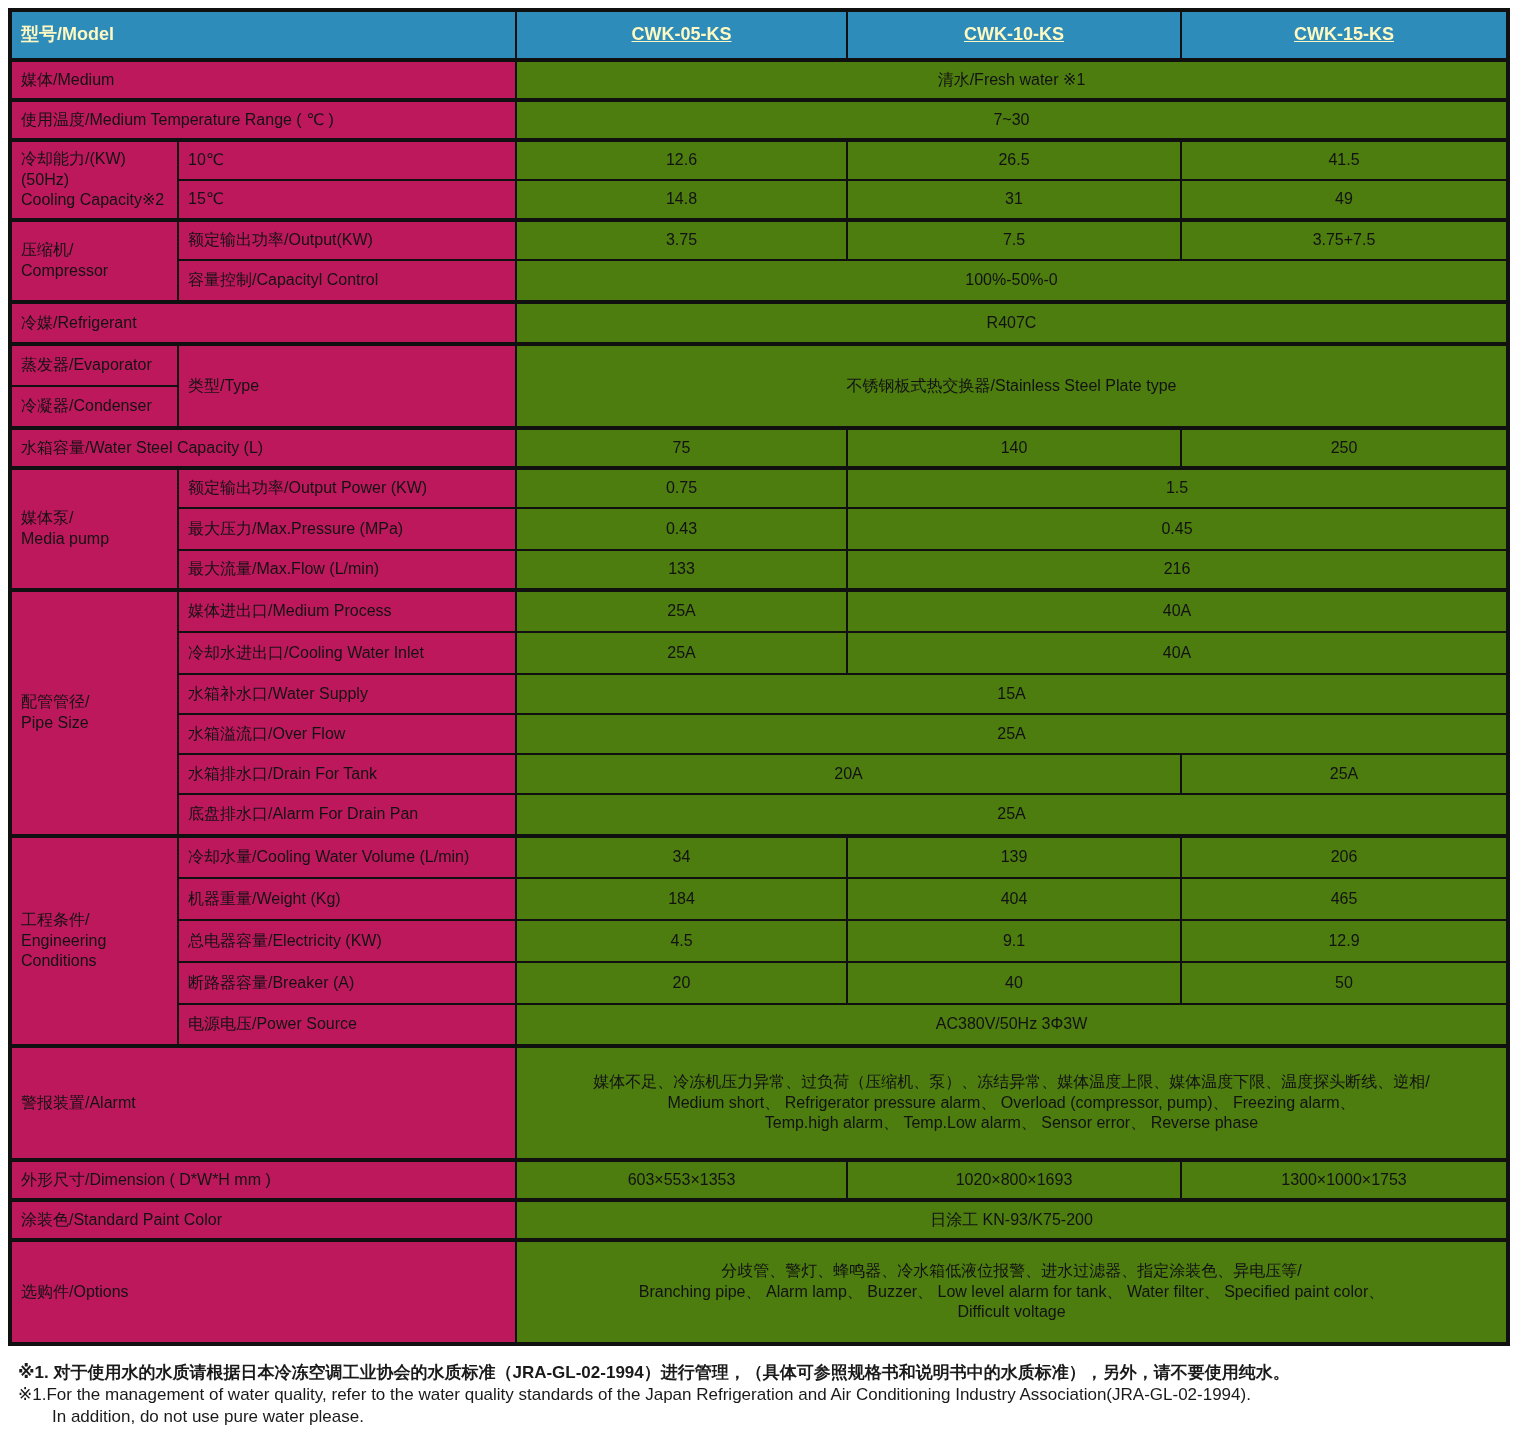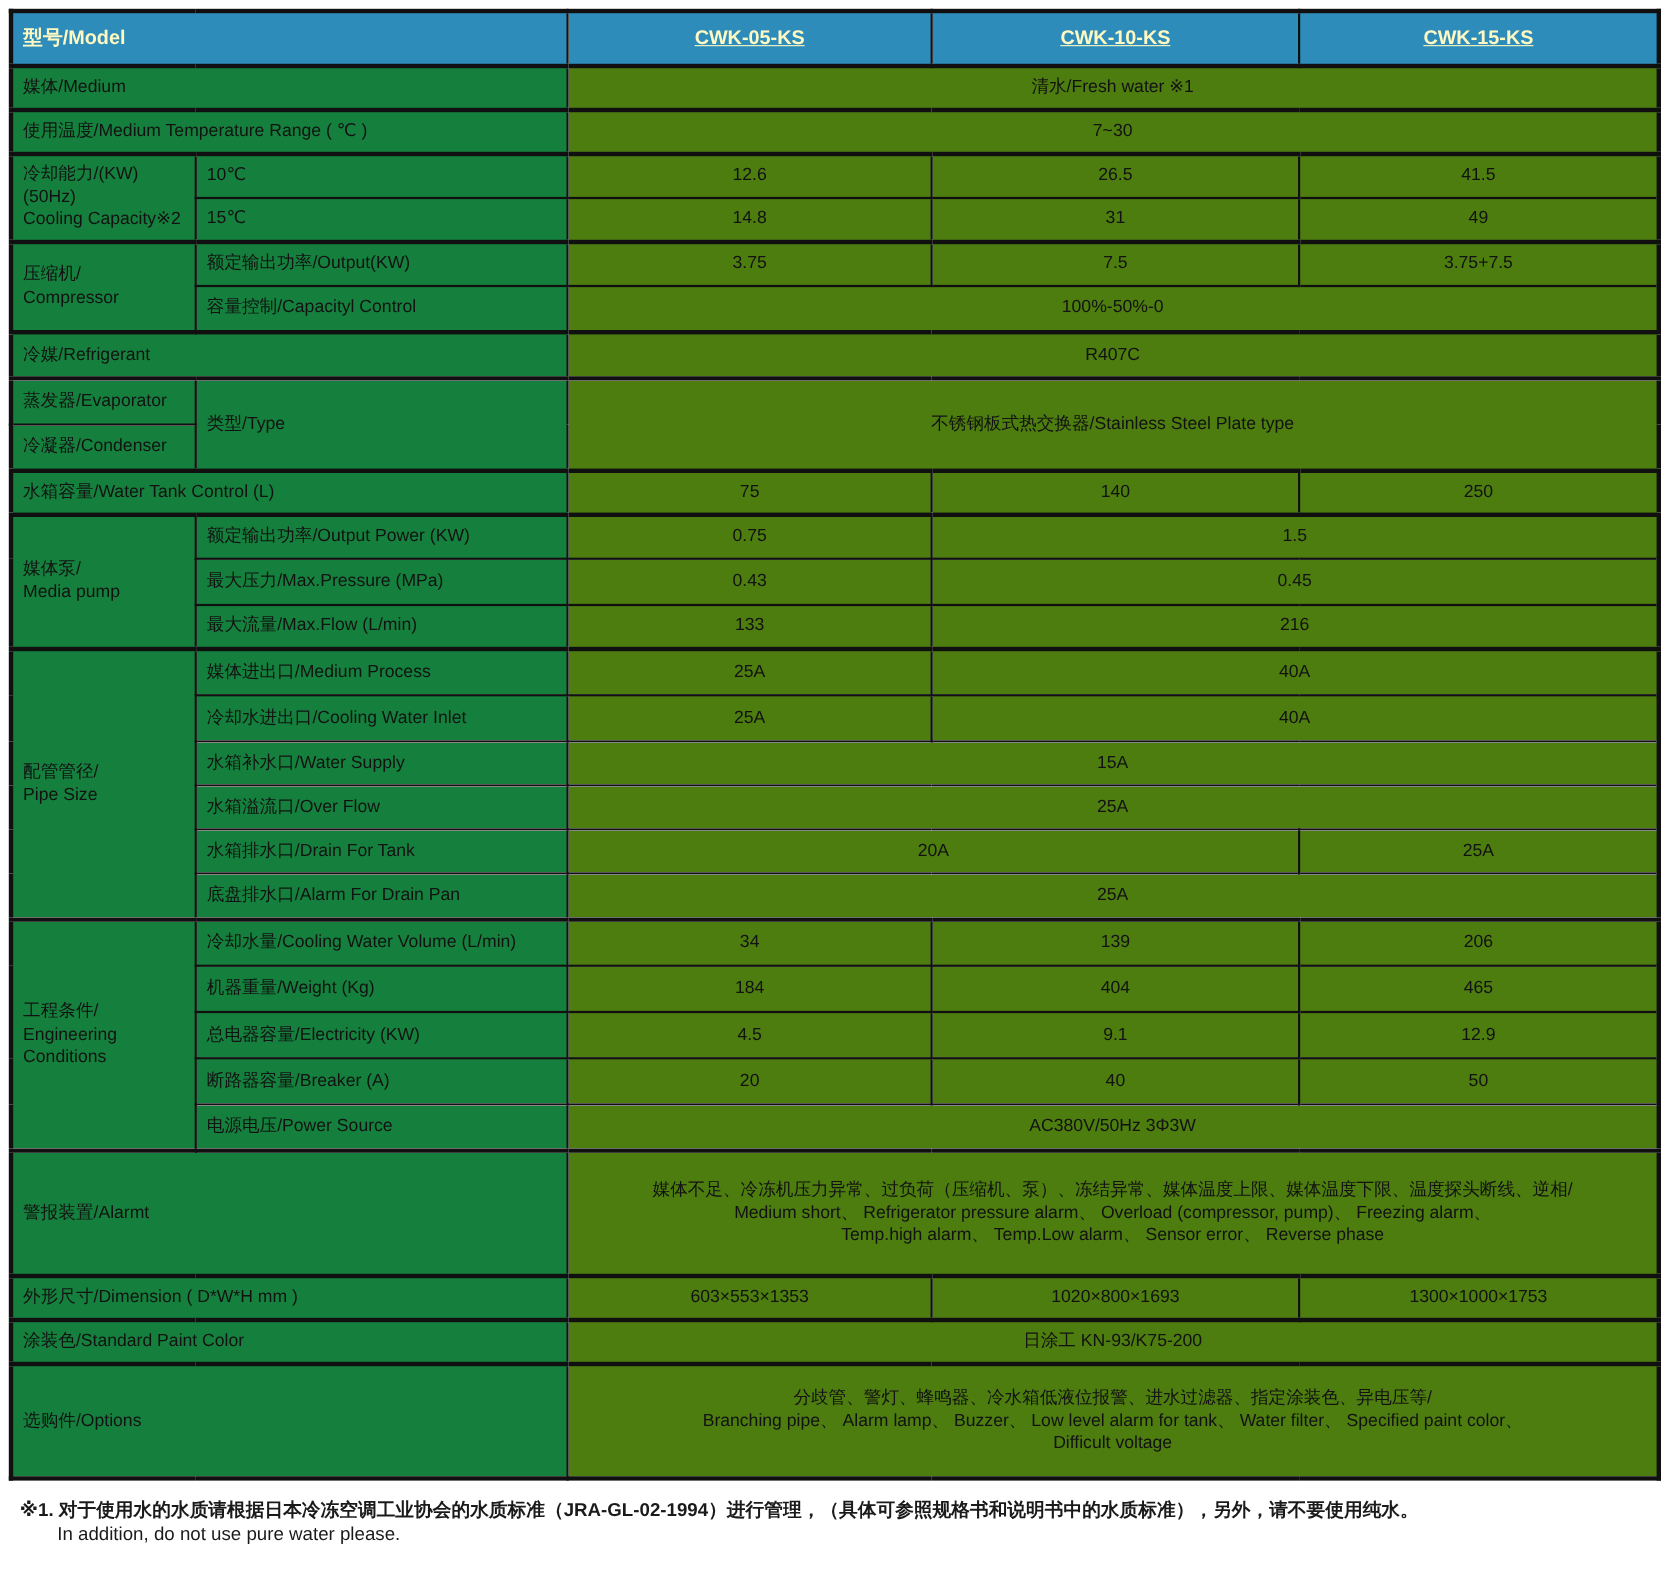--- a/index.html
+++ b/index.html
@@ -18,21 +18,21 @@
   }
   td {
     border: 2px solid #101010;
     font-size: 16px;
     padding: 2px 9px;
     vertical-align: middle;
     white-space: pre-line;
     line-height: 1.3;
     overflow: hidden;
   }
-  td.lbl { background: #15803d; text-align: left; }
+  td.lbl { background: #be185d; text-align: left; }
   td.val { background: #4d7c0f; text-align: center; }
   tr.head td {
     background: #2d8cb9;
     color: #fef9c3;
     font-weight: bold;
     font-size: 18px;
     height: 50px;
   }
   tr.head td.val { text-align: center; text-decoration: underline; }
   tr.sect td { border-top-width: 4px; }
@@ -117,21 +117,21 @@
     <tr class="sect r42">
       <td class="lbl">蒸发器/Evaporator</td>
       <td class="lbl" rowspan="2">类型/Type</td>
       <td class="val" colspan="3" rowspan="2">不锈钢板式热交换器/Stainless Steel Plate type</td>
     </tr>
     <tr class="r42">
       <td class="lbl">冷凝器/Condenser</td>
     </tr>
 
     <tr class="sect r40">
-      <td class="lbl" colspan="2">水箱容量/Water Tank Control (L)</td>
+      <td class="lbl" colspan="2">水箱容量/Water Steel Capacity (L)</td>
       <td class="val">75</td>
       <td class="val">140</td>
       <td class="val">250</td>
     </tr>
 
     <tr class="sect r40">
       <td class="lbl" rowspan="3">媒体泵/
 Media pump</td>
       <td class="lbl">额定输出功率/Output Power (KW)</td>
       <td class="val">0.75</td>
@@ -233,16 +233,17 @@
       <td class="lbl" colspan="2">选购件/Options</td>
       <td class="val" colspan="3">分歧管、警灯、蜂鸣器、冷水箱低液位报警、进水过滤器、指定涂装色、异电压等/
 Branching pipe、 Alarm lamp、 Buzzer、 Low level alarm for tank、 Water filter、 Specified paint color、
 Difficult voltage</td>
     </tr>
   </tbody>
     </table>
 
   <div class="footnotes">
     <div class="fn cn">※1. 对于使用水的水质请根据日本冷冻空调工业协会的水质标准（JRA-GL-02-1994）进行管理，（具体可参照规格书和说明书中的水质标准），另外，请不要使用纯水。</div>
+    <div class="fn">※1.For the management of water quality, refer to the water quality standards of the Japan Refrigeration and Air Conditioning Industry Association(JRA-GL-02-1994).</div>
     <div class="fn indent">In addition, do not use pure water please.</div>
 
   </div>
 </div>
 
 </body></html>

